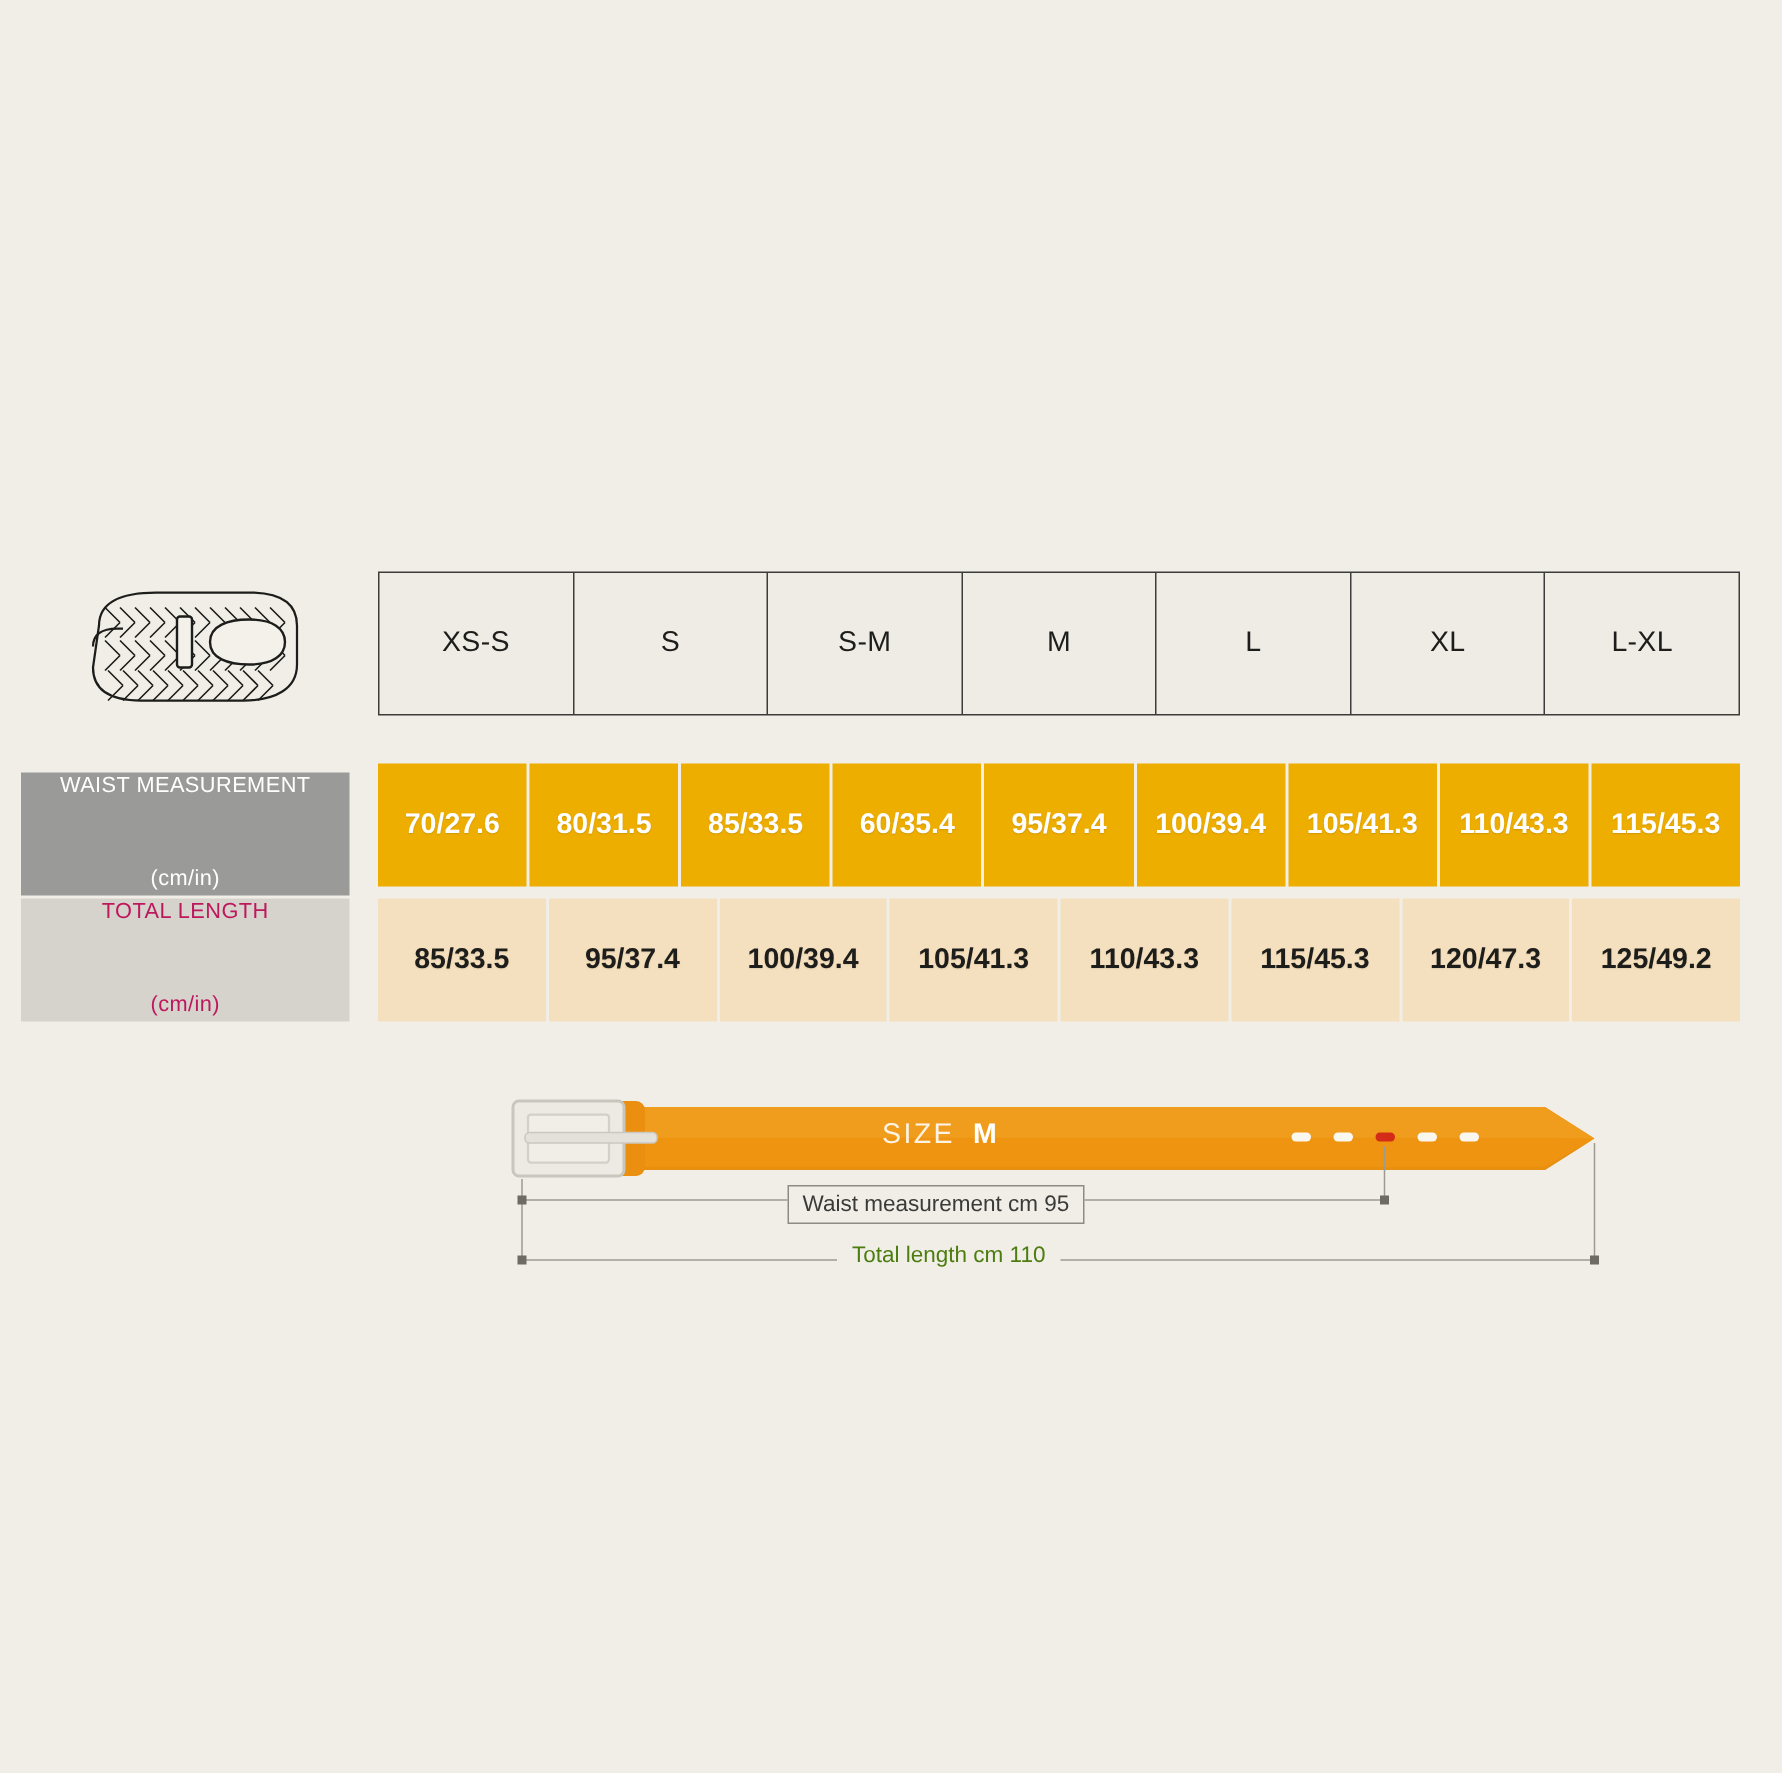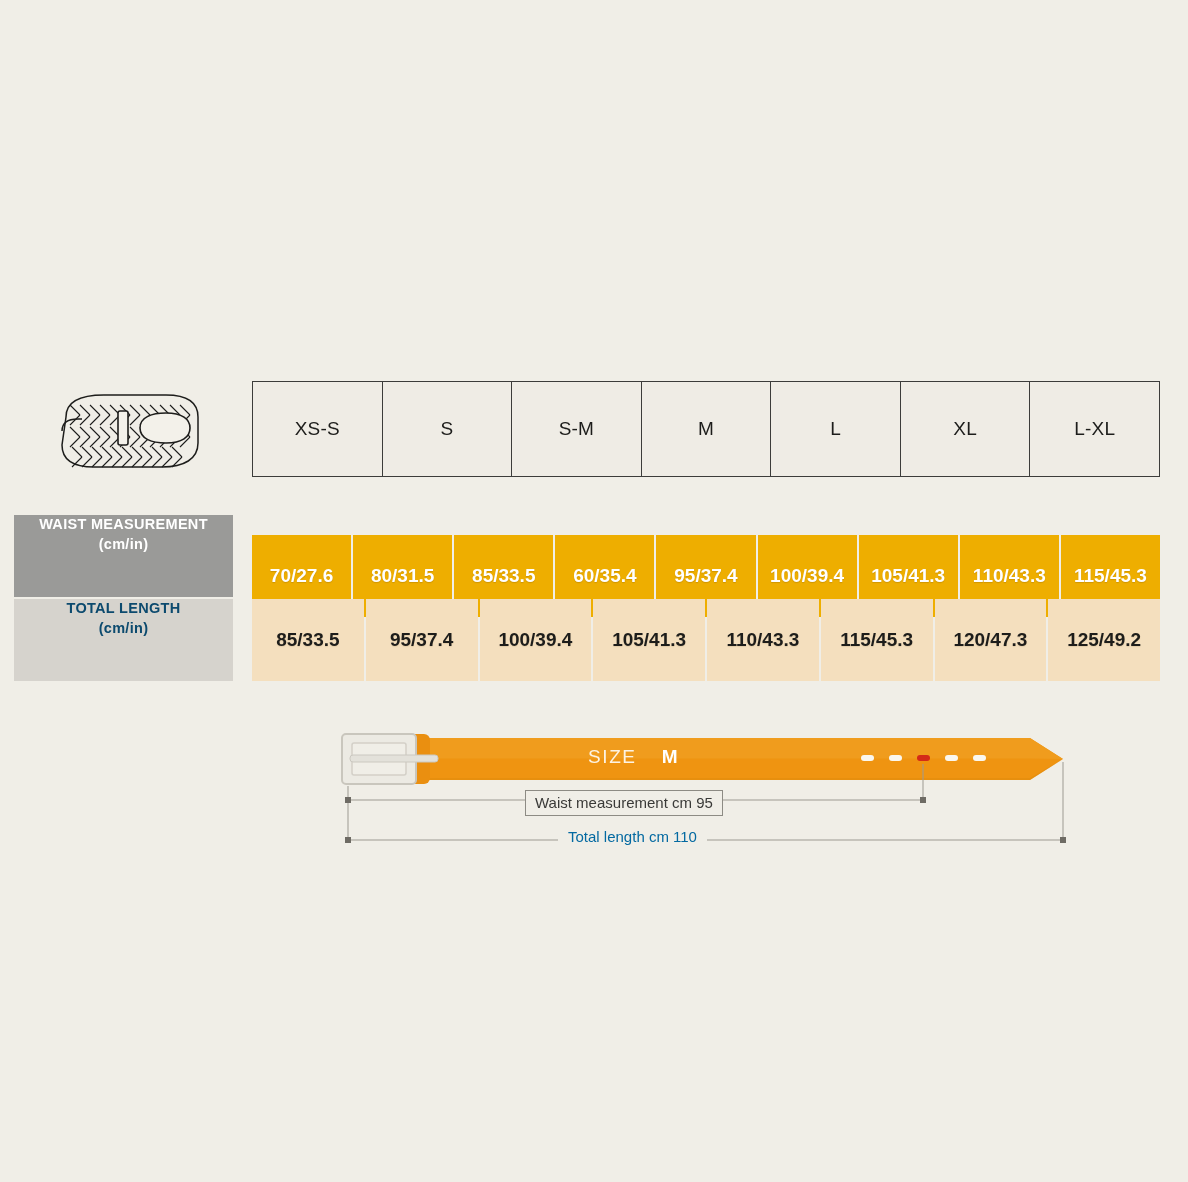--- a/index.html
+++ b/index.html
@@ -58,48 +58,48 @@
   .size-header .hcell:last-child { border-right: none; }
 
   .row-label {
     position: absolute;
     left: 14px;
     width: 219px;
     box-sizing: border-box;
     display: flex;
     flex-direction: column;
     align-items: center;
-    justify-content: flex-start;
+    justify-content: space-between;
     text-align: center;
     line-height: 1.35;
     font-size: 14.5px;
-    font-weight: bold;
+    font-weight: normal;
     letter-spacing: .3px;
   }
   .row-label.waist {
     top: 515px;
     height: 82px;
     background: #9a9a98;
     color: #ffffff;
   }
   .row-label.total {
     top: 599px;
     height: 82px;
     background: #d6d3cd;
-    color: #0c4a6e;
+    color: #be185d;
   }
 
   .cells {
     position: absolute;
     left: 252px;
     width: 908px;
     display: flex;
     gap: 2px;
   }
-  .cells.waist { top: 535px; height: 82px; }
+  .cells.waist { top: 509px; height: 82px; }
   .cells.total { top: 599px; height: 82px; }
 
   .cell {
     flex: 1 1 0;
     display: flex;
     align-items: center;
     justify-content: center;
     font-size: 19px;
     font-weight: bold;
     box-sizing: border-box;
@@ -123,21 +123,21 @@
     width: 760px;
     height: 150px;
   }
 
   .size-tag {
     position: absolute;
     left: 258px;
     top: 34px;
     display: flex;
     align-items: baseline;
-    gap: 25px;
+    gap: 12px;
     pointer-events: none;
   }
   .size-tag .sz-word {
     font-size: 19px;
     color: #fdf3e2;
     letter-spacing: 1.6px;
   }
   .size-tag .sz-val {
     font-size: 19px;
     font-weight: bold;
@@ -156,21 +156,21 @@
     color: #3a3a38;
     white-space: nowrap;
   }
   .dim-text {
     position: absolute;
     left: 228px;
     top: 114px;
     background: #f0eee7;
     padding: 2px 10px;
     font-size: 15px;
-    color: #0369a1;
+    color: #4d7c0f;
     white-space: nowrap;
   }
 </style>
 </head>
 <body>
 
 <div class="chart-wrap">
 
   <div class="belt-thumb">
     <svg viewBox="0 0 158 98" width="158" height="98" aria-hidden="true">

